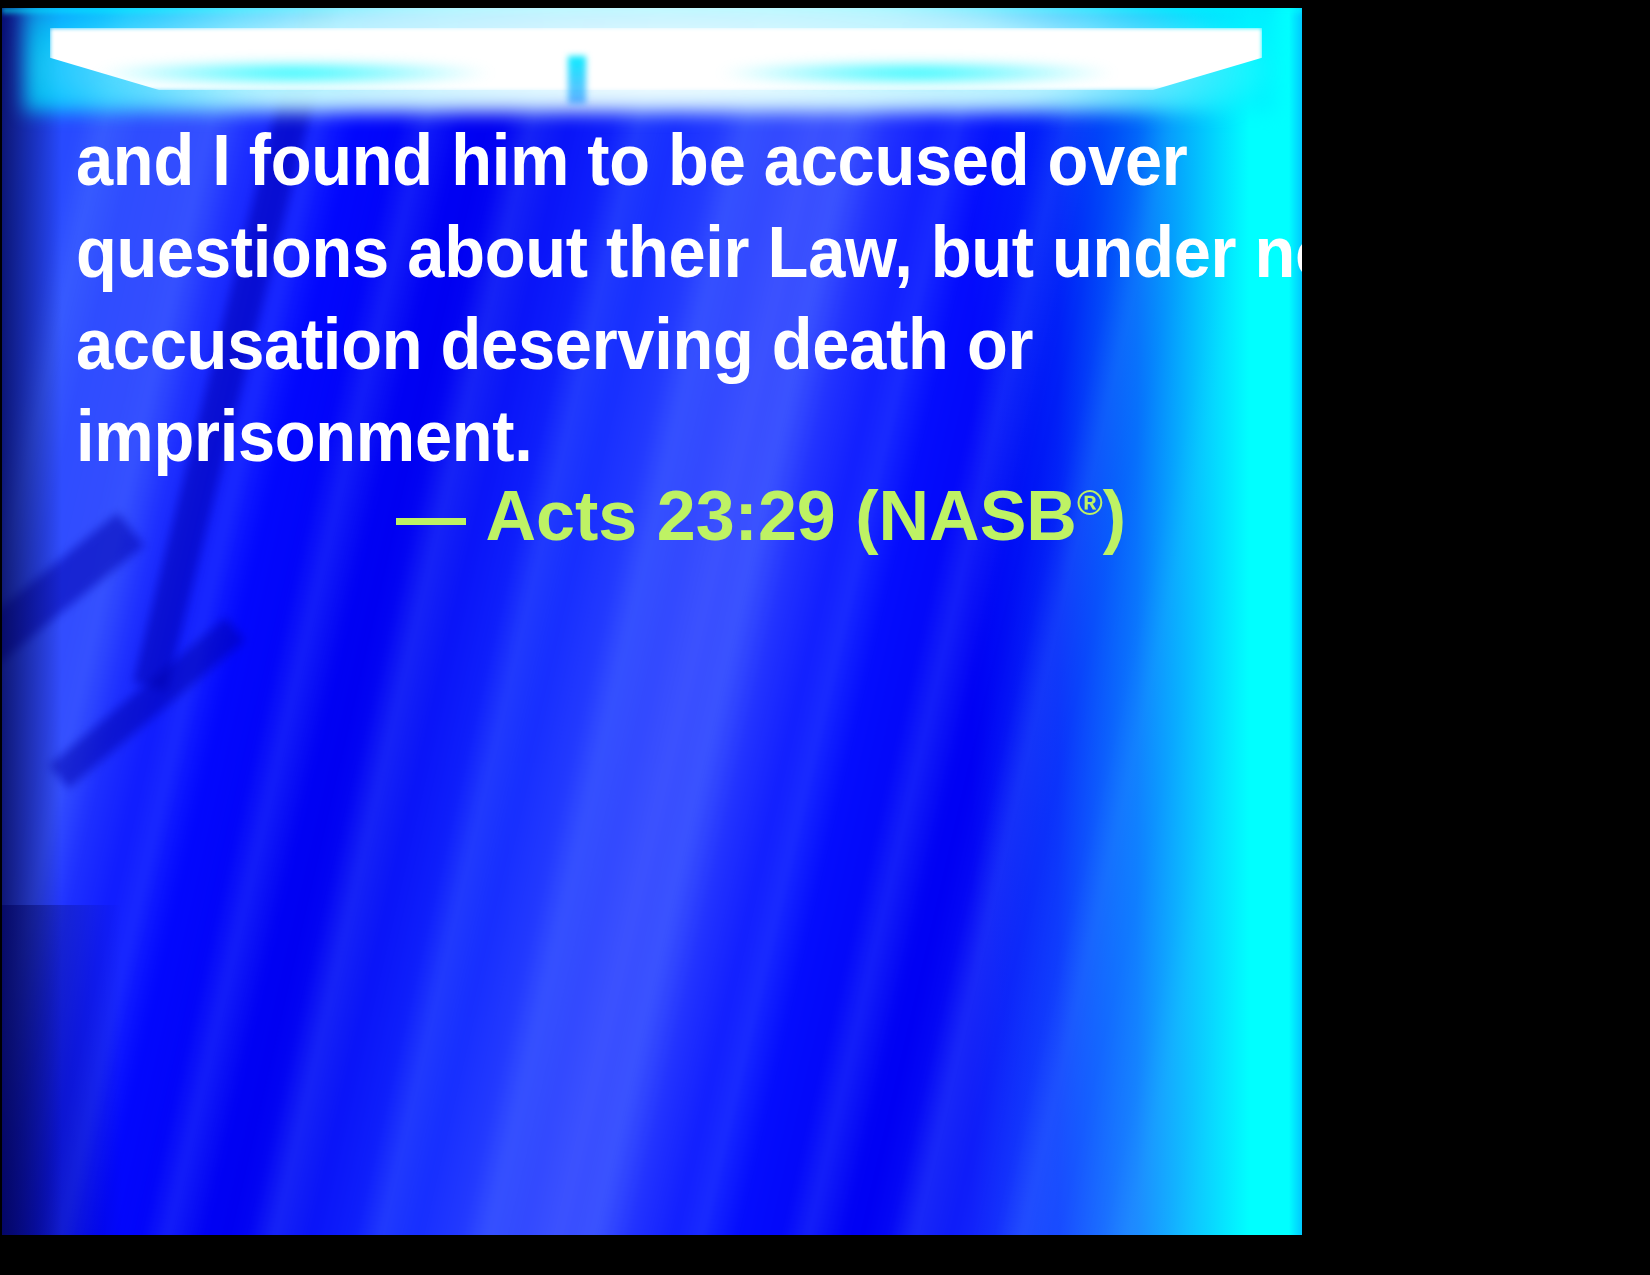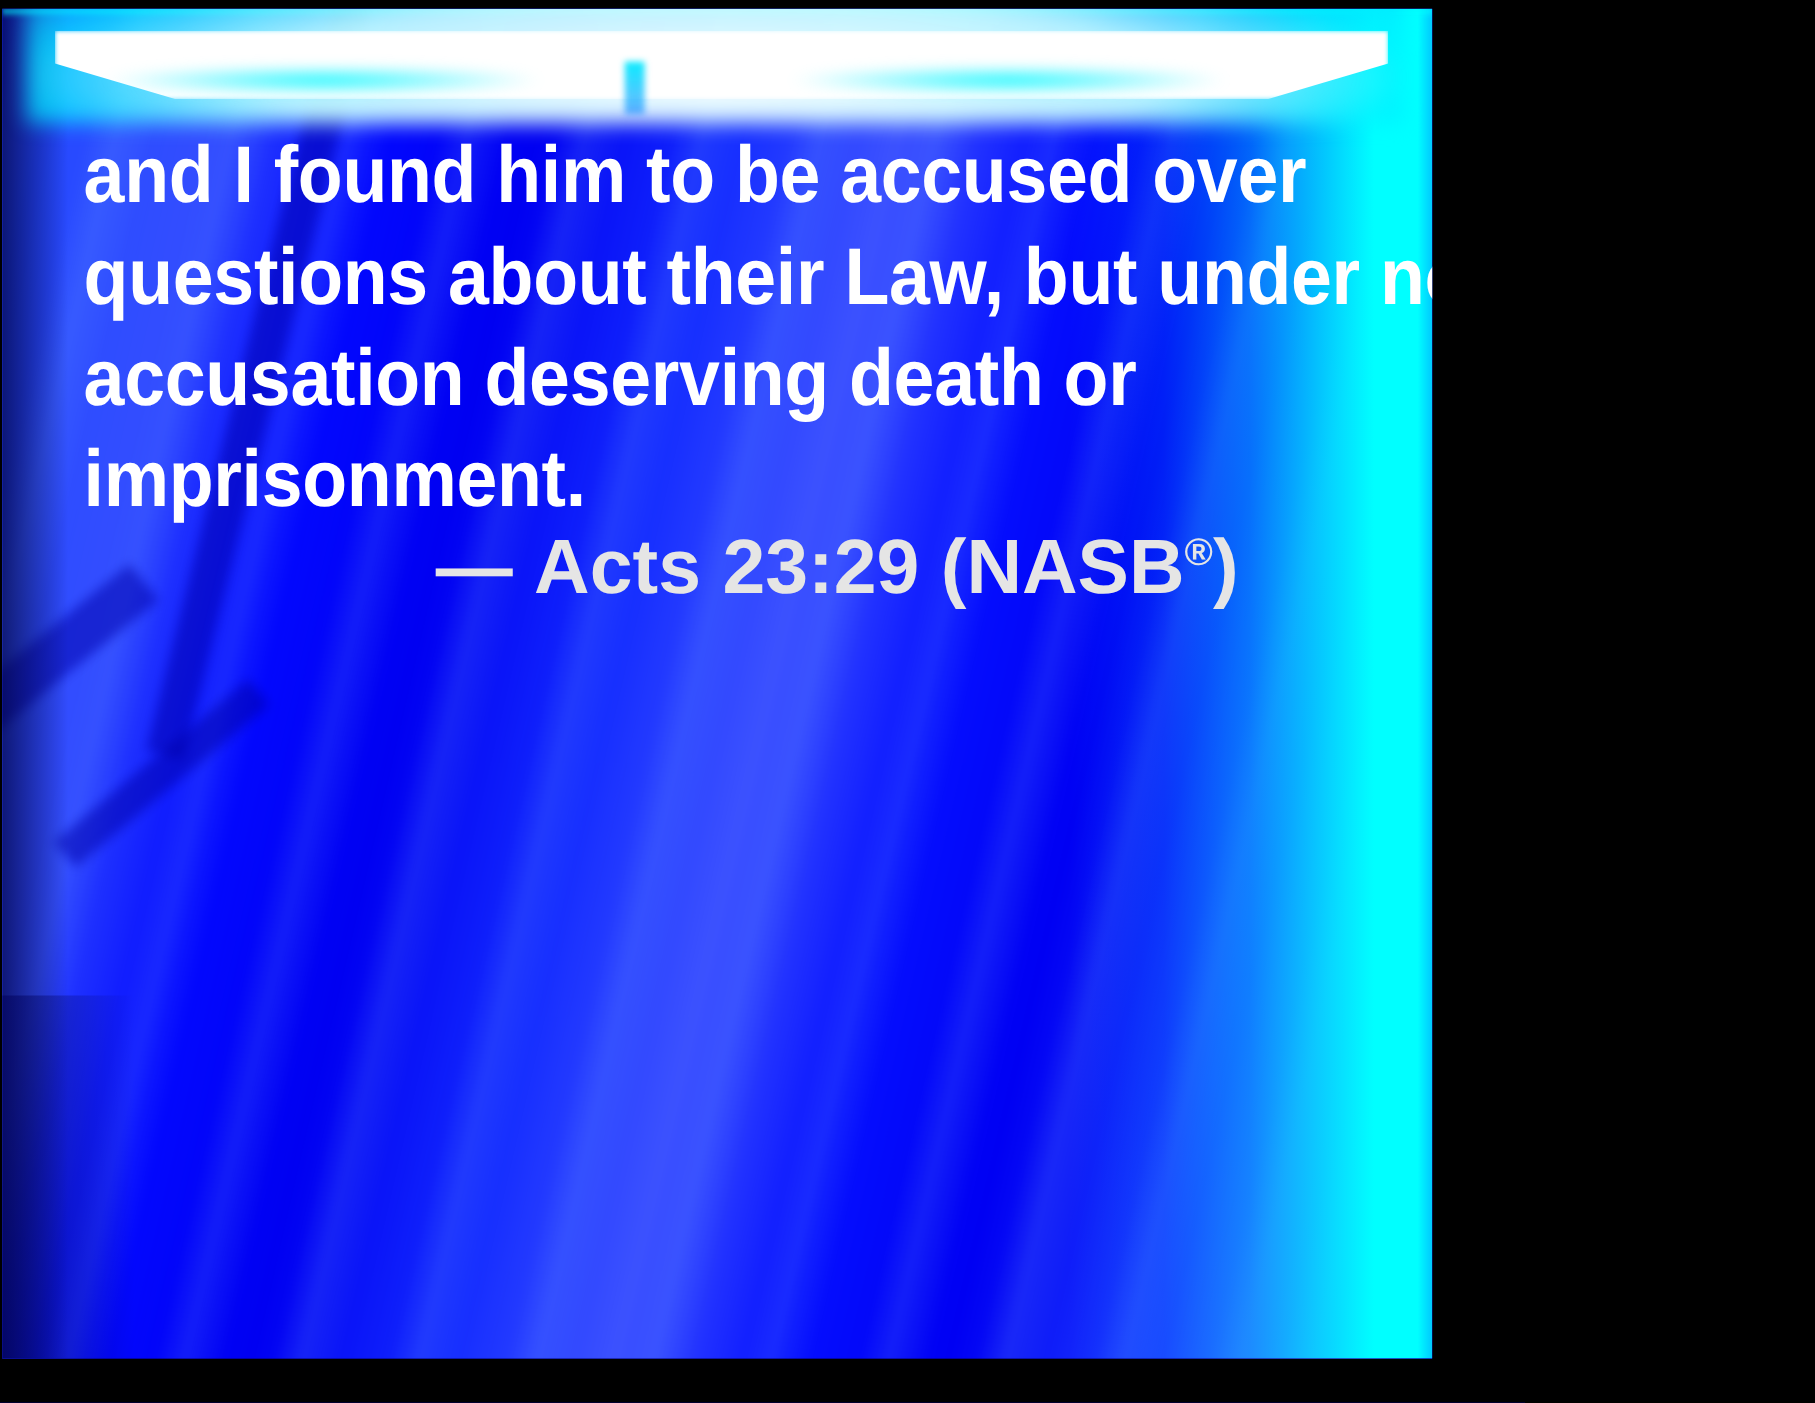--- a/index.html
+++ b/index.html
@@ -179,21 +179,21 @@
     font-stretch:condensed;
     transform:scaleX(0.915);
     transform-origin:0 0;
     white-space:pre-wrap;
   }
 
   .verse-ref {
     position:absolute;
     right:176px;
     top:452px;
-    color:#e5e5e5;
+    color:#bef264;
     font-family:"Liberation Sans", sans-serif;
     font-weight:bold;
     font-size:70px;
     line-height:86px;
     white-space:nowrap;
   }
   .verse-ref .reg {
     font-size:0.50em;
     vertical-align:0.72em;
     font-weight:bold;

